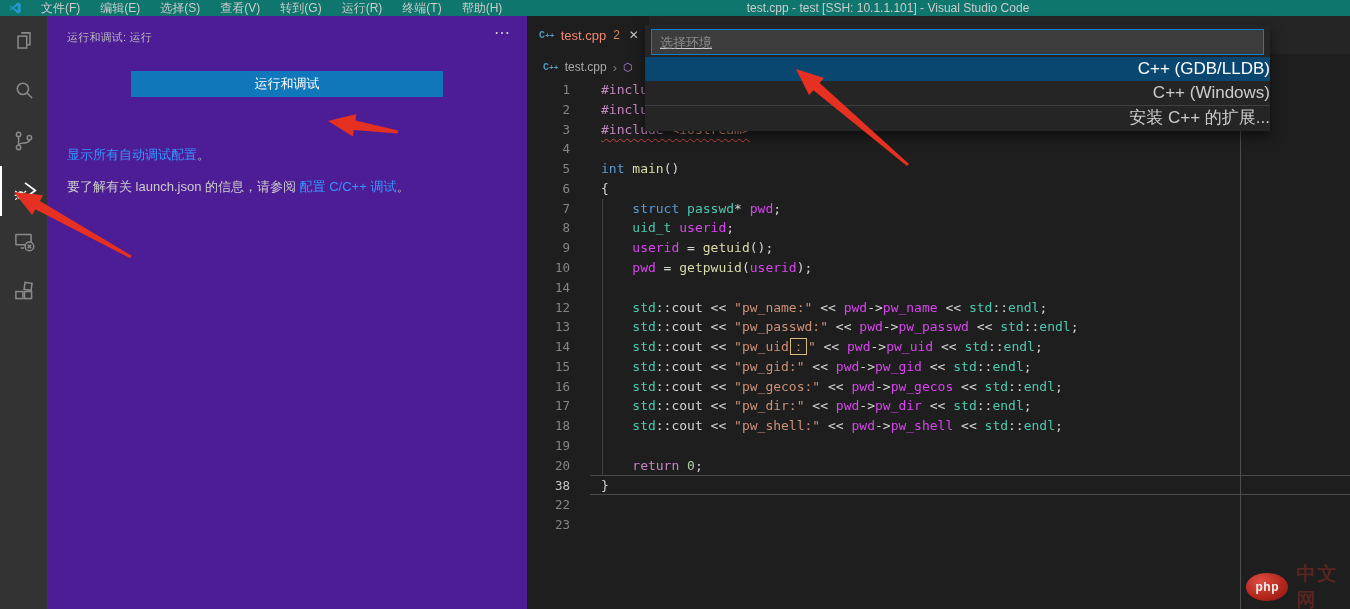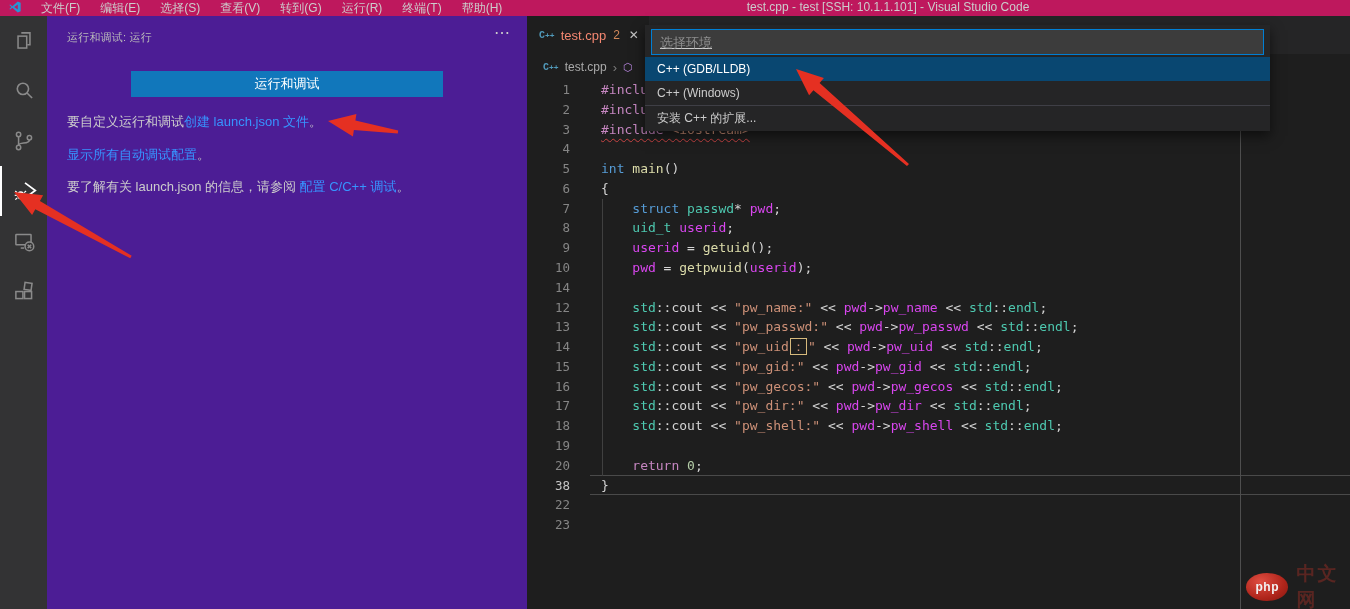--- a/index.html
+++ b/index.html
@@ -1,20 +1,20 @@
 <!DOCTYPE html>
 <html><head>
 <meta charset="utf-8">
 <style>
   * { margin:0; padding:0; box-sizing:border-box; }
   html,body { width:1350px; height:609px; overflow:hidden; }
   body { position:relative; background:#1e1e1e; font-family:"Liberation Sans",sans-serif; -webkit-font-smoothing:antialiased; }
 
   
-  .titlebar { position:absolute; top:0; left:0; right:0; height:16px; background:#be185d; display:flex; align-items:flex-start; z-index:5; }
+  .titlebar { position:absolute; top:0; left:0; right:0; height:16px; background:#0f766e; display:flex; align-items:center; z-index:5; }
   .vscode-logo { width:12px; height:12px; margin:1px 10px 1px 9px; flex:0 0 auto; }
   .menus { display:flex; }
   .menu-item { color:#cccccc; font-size:12px; padding:0 10px; line-height:16px; cursor:default; }
   .win-title { position:absolute; left:888px; transform:translateX(-50%); color:#cccccc; font-size:12px; white-space:nowrap; }
 
   
   .activitybar { position:absolute; top:16px; left:0; width:47px; bottom:0; background:#333334; z-index:4; }
   .ab-item { height:50px; display:flex; align-items:center; justify-content:center; cursor:pointer; position:relative; }
   .ab-item.active { border-left:2px solid #ffffff; }
   .ab-item svg { width:26px; height:26px; }
@@ -53,21 +53,21 @@
   .tk-n  { color:#b5cea8; } .tk-o  { color:#d4d4d4; }
   .tk-box { color:#ce9178; border:1px solid #d7ba7d; padding:0 1px; margin:0 1px; }
   .ruler { position:absolute; left:713px; top:64px; bottom:0; width:1px; background:#4e4e4e; }
   .indent-guide { position:absolute; left:75px; top:183px; height:277px; width:1px; background:#404040; }
 
   
   .quickpick { position:absolute; left:645px; top:25px; width:625px; background:#252526; box-shadow:0 5px 12px rgba(0,0,0,.55); z-index:50; padding-bottom:2px; }
   .qp-input-wrap { margin:4px 6px 2px 6px; height:26px; border:1px solid #007fd4; background:#3c3c3c; display:flex; align-items:center; }
   .qp-input { flex:1; background:transparent; border:none; outline:none; color:#cccccc; font-size:13px; padding:0 8px; font-family:"Liberation Sans",sans-serif;text-decoration:underline; }
   .qp-input::placeholder { color:#8e8e8e; opacity:1; }
-  .qp-item { height:24px; line-height:24px; padding-left:12px; font-size:12px; color:#cccccc; cursor:pointer; }
+  .qp-item { height:24px; line-height:24px; padding-left:12px; font-size:17px; color:#cccccc; cursor:pointer;text-align:right; }
   .qp-item.selected { background:#094771; color:#ffffff; }
   .qp-item.sep { border-top:1px solid #3f3f46; }
 
   
   .arrow-layer { position:absolute; inset:0; z-index:100; pointer-events:none; }
   .watermark { position:absolute; left:1246px; top:561px; z-index:40; display:flex; align-items:center; }
   .wm-ellipse { width:50px; height:28px; border-radius:50%; background:radial-gradient(ellipse at 35% 30%, #df4d41, #ae241a 62%, #801812); display:flex; align-items:center; justify-content:center; }
   .wm-logo { color:#f2f2f2; font-size:12px; font-weight:bold; letter-spacing:.5px; }
   .wm-text { color:#642722; font-size:19px; font-weight:600; letter-spacing:2px; margin-left:8px; opacity:.85; }
 </style>
@@ -140,23 +140,20 @@
         <rect x="12.5" y="12.5" width="6.5" height="6.5"></rect>
       <rect x="12.5" y="4.5" width="6.5" height="6.5" transform="rotate(8 15.75 7.75)"></rect>
     </svg>
   </div>
 </div>
 
 <div class="sidebar">
   <div class="sb-header">运行和调试: 运行</div>
   <div class="sb-more">⋯</div>
   <div class="run-btn">运行和调试</div>
-  <div class="sb-para p1">
-    <span>要自定义运行和调试</span><span class="sb-link">创建 launch.json 文件</span><span>。</span>
-  </div>
   <div class="sb-para p3">
     <span>要了解有关 launch.json 的信息，请参阅 </span><span class="sb-link">配置 C/C++ 调试</span><span>。</span>
   </div>
   <div class="sb-para p2">
     <span class="sb-link">显示所有自动调试配置</span><span>。</span>
   </div>
 </div>
 
 <div class="editor">
   <div class="tabbar">

